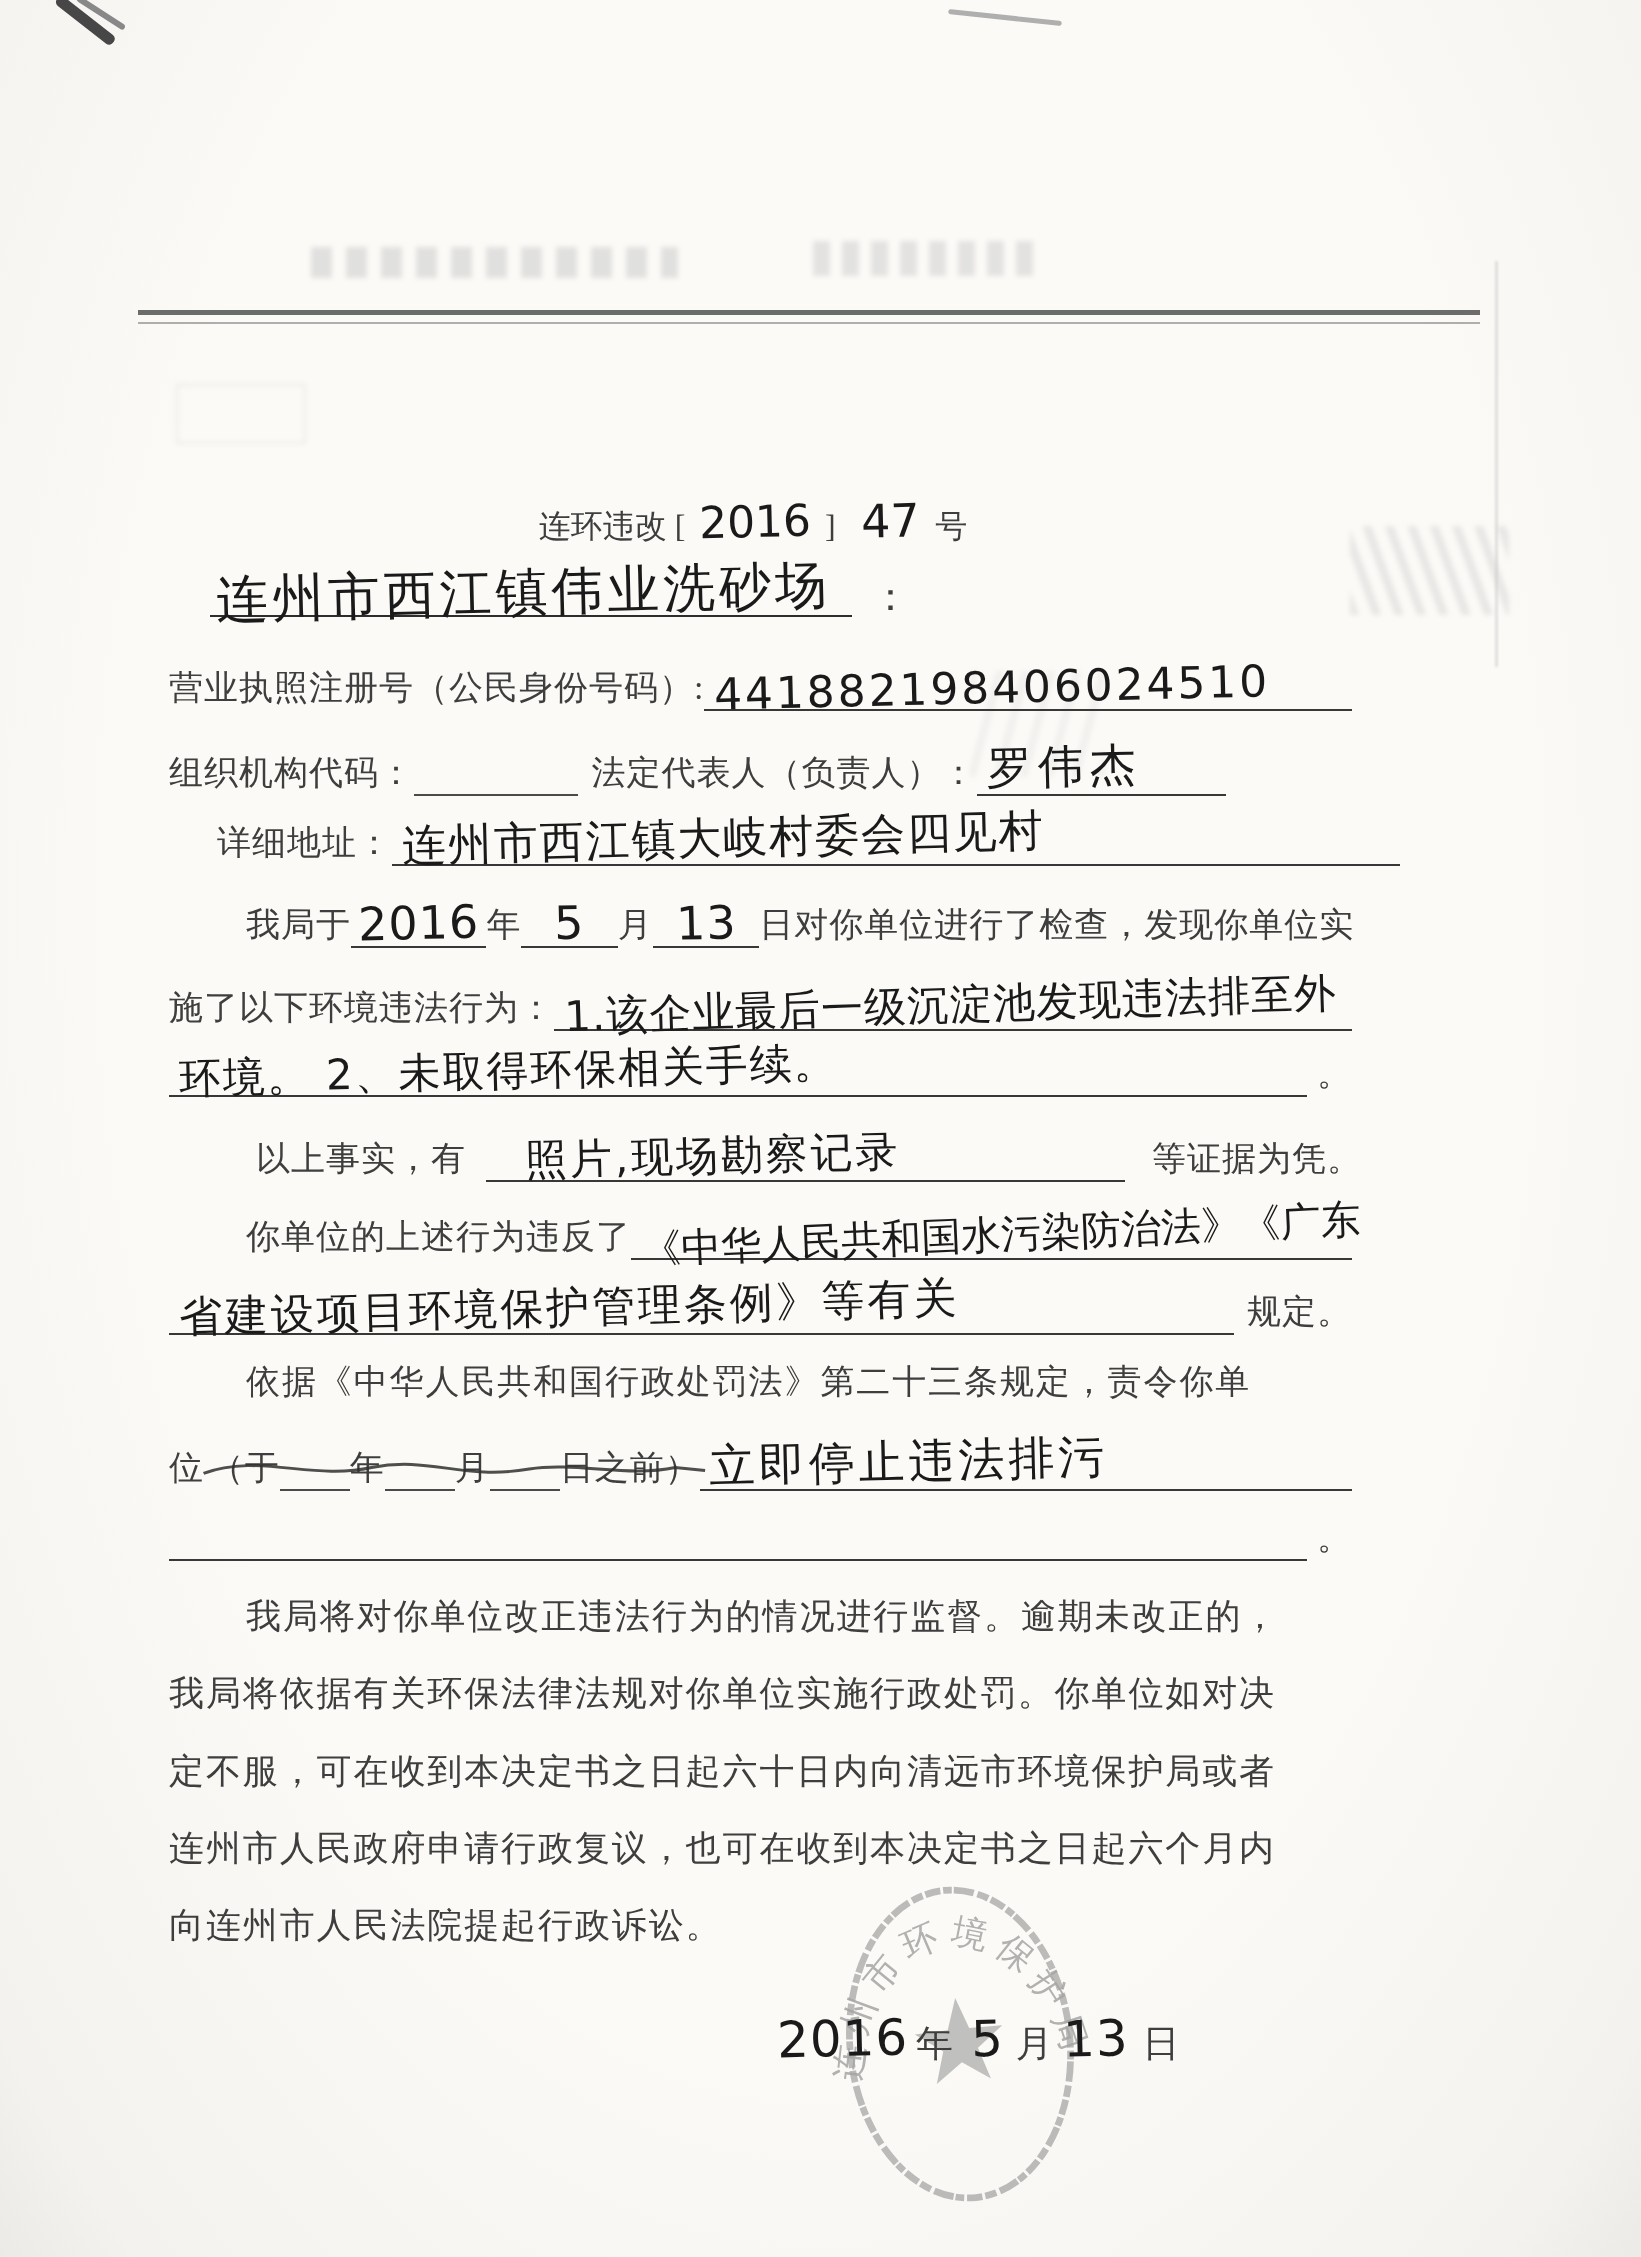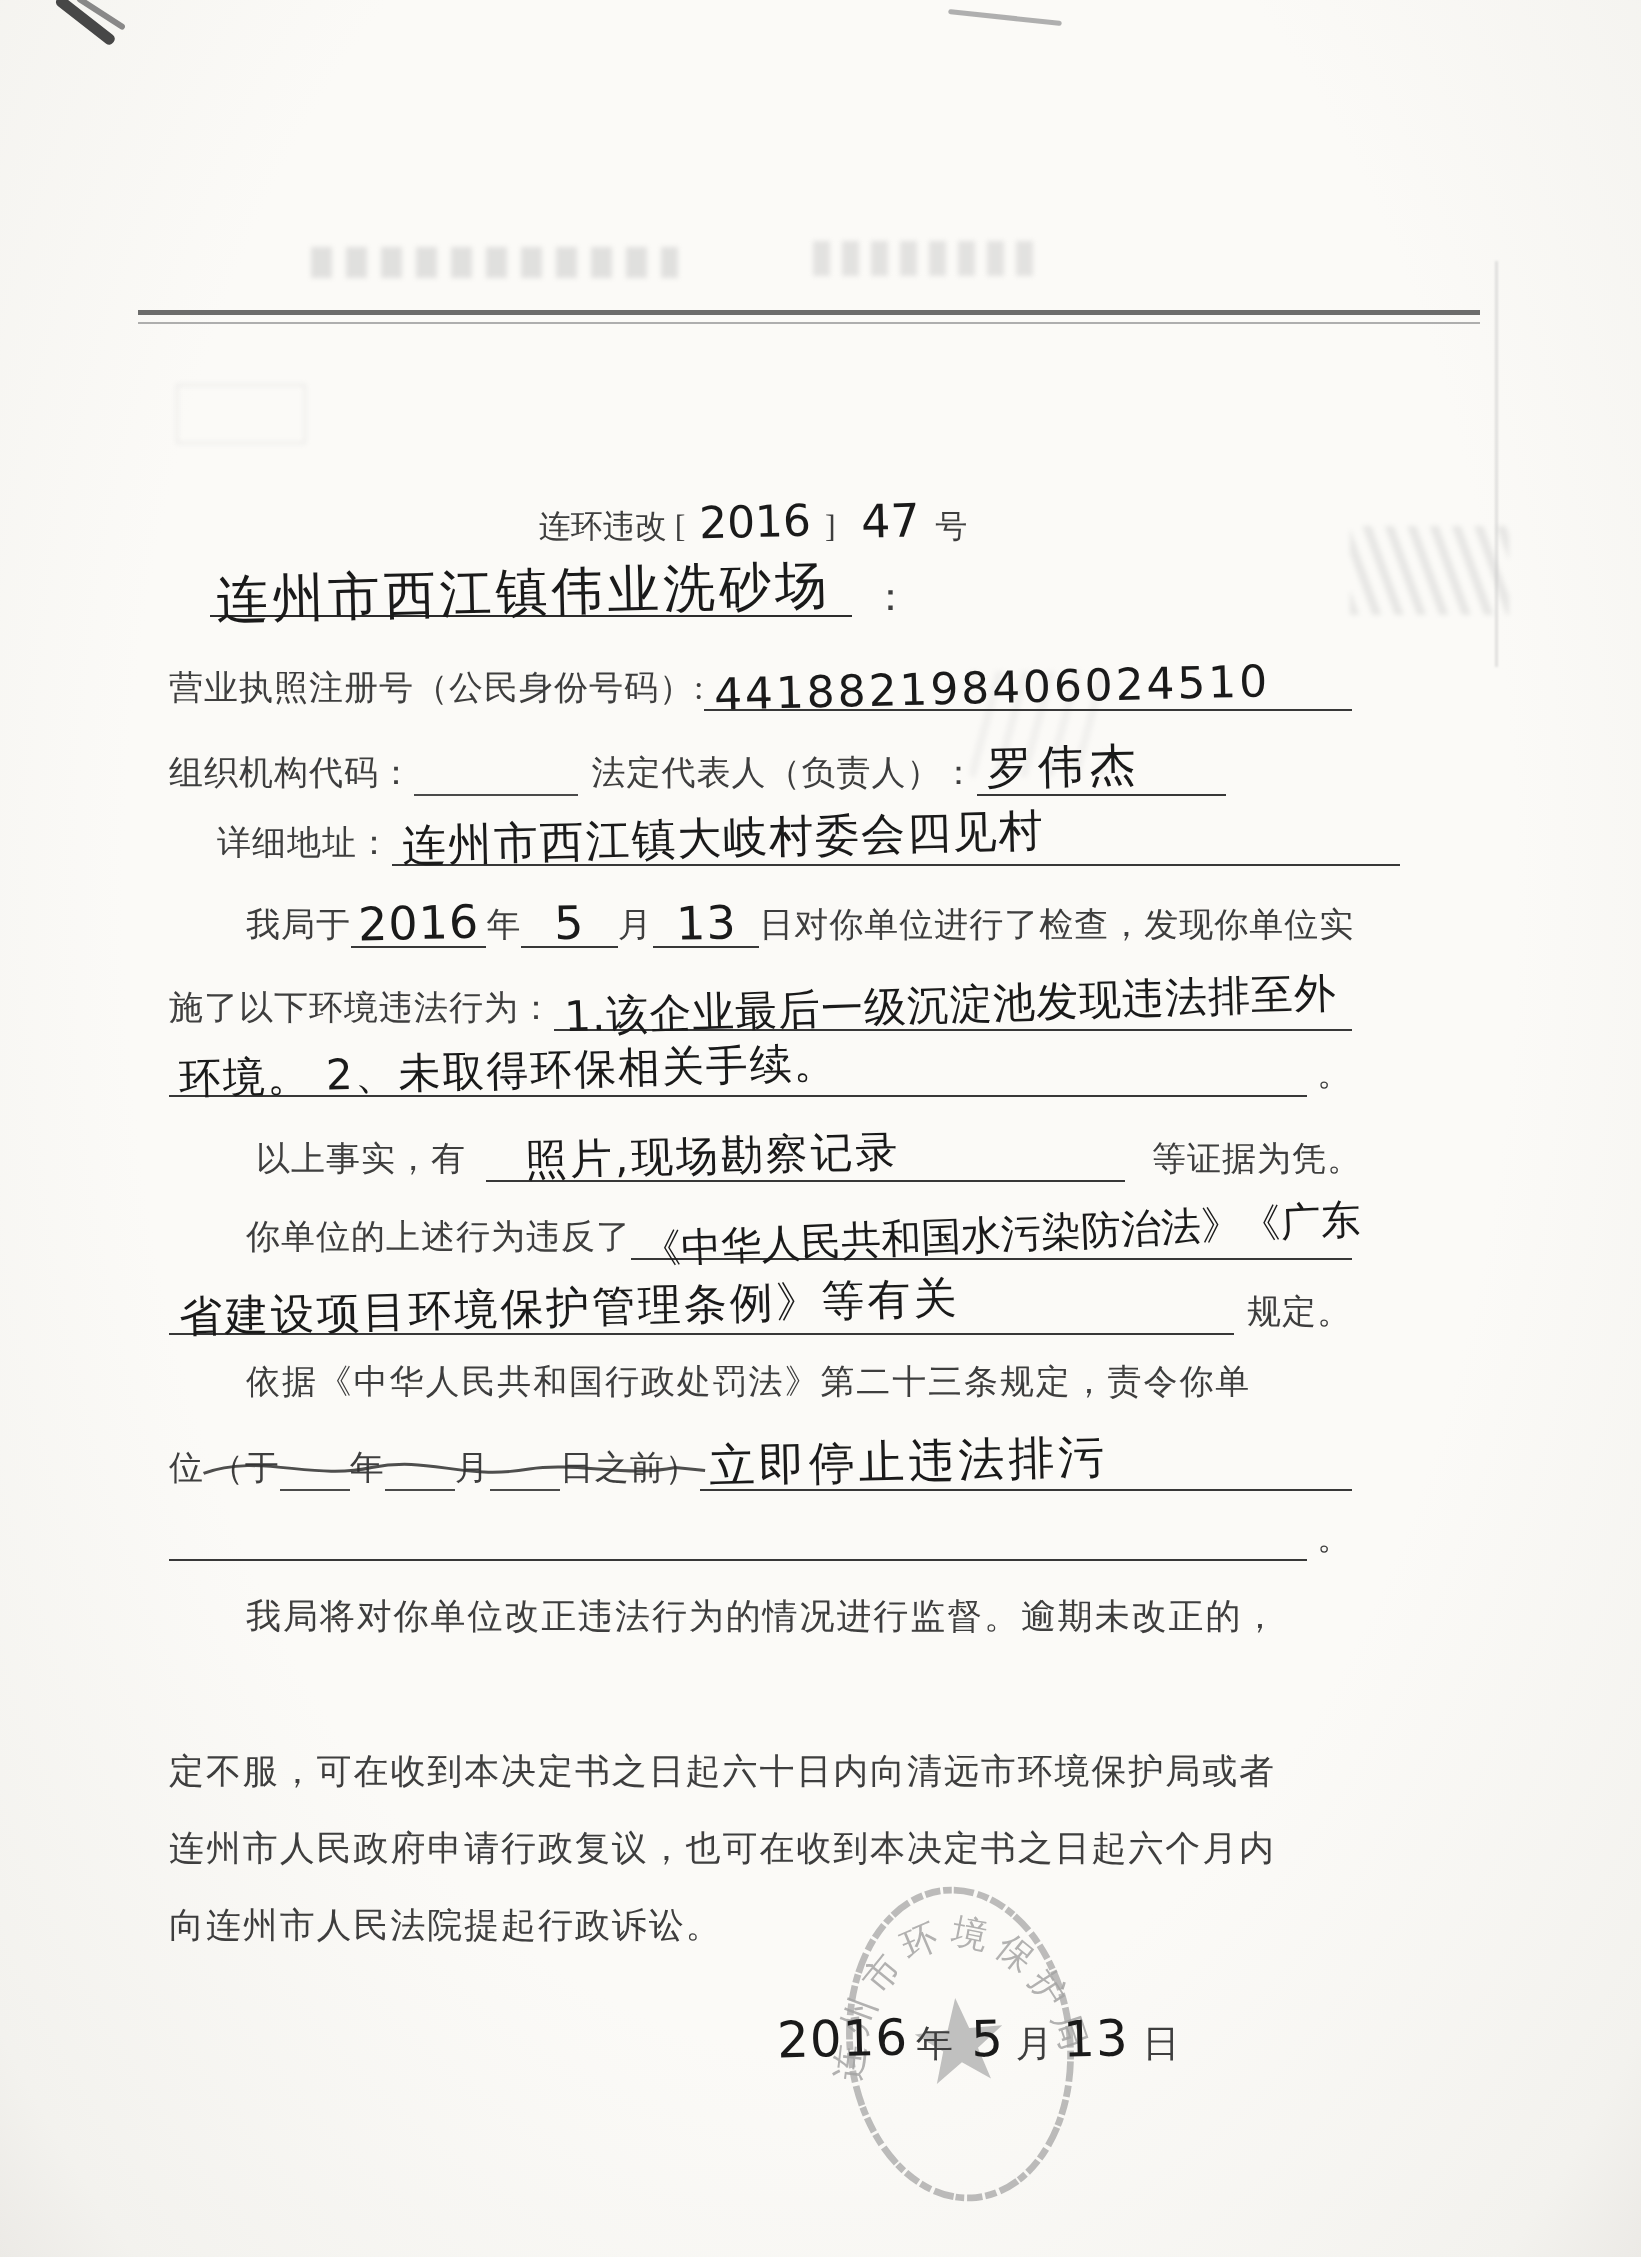--- a/index.html
+++ b/index.html
@@ -153,20 +153,21 @@
         <span class="hw" style="font-size:46px;letter-spacing:3.9px;">立即停止违法排污</span>
       </span>
   </div>
 
   <div class="line" style="left:169px;top:1511px;width:1183px;height:50px;">
     <span class="fill"></span>
     <span class="printed" style="margin-left:9.7px;">。</span>
   </div>
 
   <div class="abs printed" style="left:246px;top:1593px;font-size:35px;letter-spacing:1.9px;white-space:nowrap;">我局将对你单位改正违法行为的情况进行监督。逾期未改正的，</div>
+  <div class="abs printed" style="left:169px;top:1670px;font-size:35px;letter-spacing:1.9px;white-space:nowrap;">我局将依据有关环保法律法规对你单位实施行政处罚。你单位如对决</div>
   <div class="abs printed" style="left:169px;top:1748px;font-size:35px;letter-spacing:1.9px;white-space:nowrap;">定不服，可在收到本决定书之日起六十日内向清远市环境保护局或者</div>
   <div class="abs printed" style="left:169px;top:1825px;font-size:35px;letter-spacing:1.9px;white-space:nowrap;">连州市人民政府申请行政复议，也可在收到本决定书之日起六个月内</div>
   <div class="abs printed" style="left:169px;top:1902px;font-size:35px;letter-spacing:1.9px;white-space:nowrap;">向连州市人民法院提起行政诉讼。</div>
 
   <svg class="seal-svg" style="left:823px;top:1875px;width:274px;height:338px;transform:rotate(-6deg);" viewBox="0 0 284 350">
     <defs>
       <path id="sealArc" d="M 34 228 A 108 156 0 1 1 250 228" fill="none"></path>
     </defs>
     <ellipse cx="142" cy="175" rx="114" ry="160" fill="none" stroke="#9b9b9b" stroke-width="7" stroke-dasharray="16 3 9 2 21 4 12 3" opacity=".8"></ellipse>
     <text font-size="37" fill="#929292" letter-spacing="9" opacity=".85" font-family="Liberation Serif, serif">

